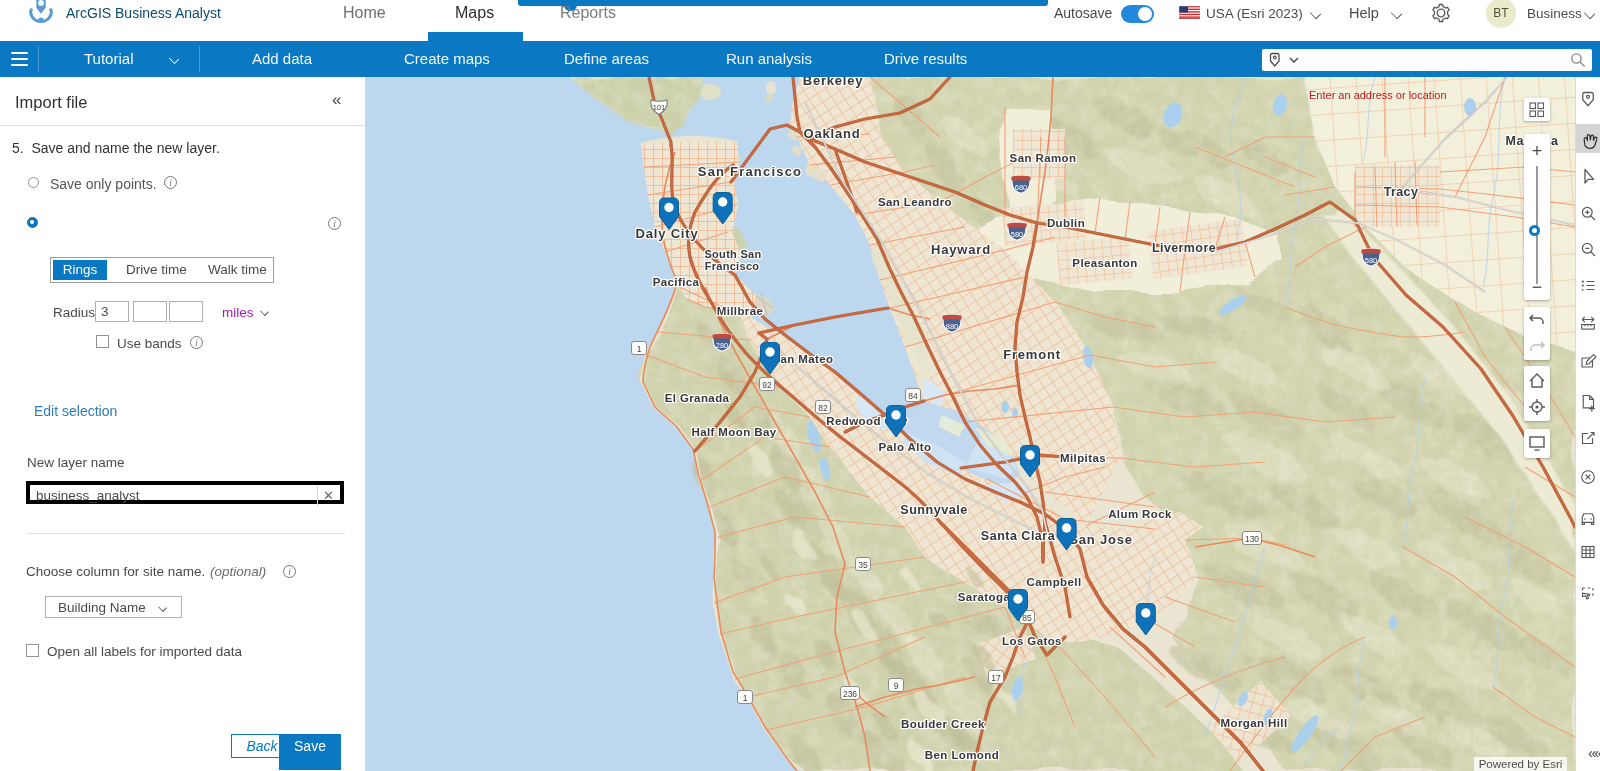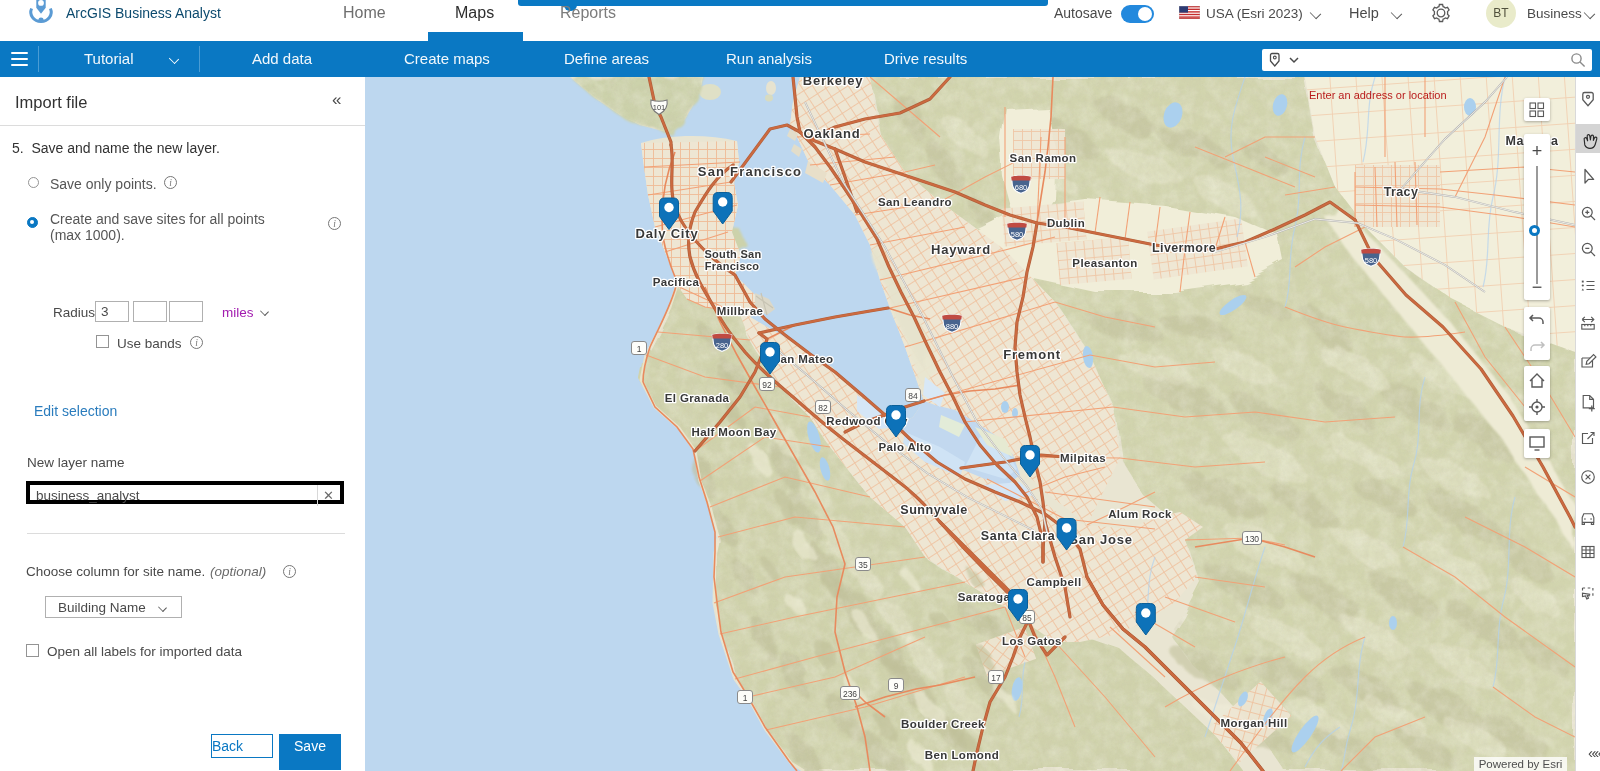--- a/index.html
+++ b/index.html
@@ -66,21 +66,21 @@
 #nln-lb { position:absolute; left:27px; top:378px; font-size:13.5px; color:#4a4a4a; }
 #nln-box { position:absolute; left:26px; top:404px; width:318px; height:23px; border:4px solid #000000; }
 #nln-box .txt { position:absolute; left:6px; top:3px; font-size:13.5px; color:#4a4a4a; }
 #nln-box .xd { position:absolute; right:22px; top:0; width:1px; height:21px; background:#d8d8d8; }
 #nln-box .x { position:absolute; right:6px; top:3px; font-size:13px; color:#6a6a6a; }
 #ccol-lb { position:absolute; left:26px; top:487px; font-size:13.5px; color:#4a4a4a; }
 #ccol-opt { position:absolute; left:210px; top:487px; font-size:13.5px; font-style:italic; color:#6a6a6a; }
 #bn-box { position:absolute; left:45px; top:519px; width:137px; height:22px; border:1px solid #b0b0b0; }
 #bn-box .txt { position:absolute; left:12px; top:3px; font-size:13.5px; color:#4a4a4a; }
 #oal-lb { position:absolute; left:47px; top:567px; font-size:13.5px; color:#4a4a4a; }
-#btn-back { position:absolute; left:211px; top:657px; width:62px; height:24px; border:1px solid #0a78c3; color:#0a78c3; font-size:14px; text-align:left; line-height:22px; background:#fff; }
+#btn-back { position:absolute; left:231px; top:657px; width:62px; height:24px; border:1px solid #0a78c3; color:#0a78c3; font-size:14px; text-align:center; line-height:22px; background:#fff;font-style:italic; }
 #btn-save { position:absolute; left:279px; top:657px; width:62px; height:36px; background:#0a78c3; color:#fff; font-size:14px; text-align:center; line-height:24px; }
 
 
 #map { position:absolute; left:365px; top:77px; width:1210px; height:694px; background:#bdd7ef; overflow:hidden; }
 
 
 .fbox { position:absolute; background:#fff; box-shadow:0 1px 3px rgba(0,0,0,0.3); border-radius:2px; }
 #fb-basemap { left:1524px; top:98px; width:26px; height:23px; }
 #fb-zoom { left:1524px; top:134px; width:26px; height:166px; }
 #fb-undo { left:1524px; top:307px; width:26px; height:53px; }
@@ -702,22 +702,26 @@
 
   <div id="panel">
     <div id="p-title">Import file</div>
     <div id="p-collapse">«</div>
     <div class="pdiv" style="left:0;top:48px;width:365px"></div>
     <div id="p-step">5.&nbsp; Save and name the new layer.</div>
     <div class="radio" style="left:28px;top:100px"></div>
     <div class="plabel" style="left:50px;top:99px">Save only points.</div>
     <div class="info" style="left:164px;top:99px">i</div>
     <div class="radio sel" style="left:27px;top:140px"></div>
-    <div class="plabel" style="left:50px;top:134px">Create and save sites for all points<br>(max 1000).</div>
     <div class="info" style="left:328px;top:140px">i</div>
+    <div id="tabs">
+      <div id="tab-rings">Rings</div>
+      <div id="tab-drive">Drive time</div>
+      <div id="tab-walk">Walk time</div>
+    </div>
     <div id="radius-lb">Radius</div>
     <div class="rinput" style="left:95px">3</div>
     <div class="rinput" style="left:133px"></div>
     <div class="rinput" style="left:169px"></div>
     <div id="miles-lb">miles</div>
     <div class="chevd" style="left:261px;top:231px"></div>
     <div class="cbox" style="left:96px;top:258px"></div>
     <div id="useb-lb">Use bands</div>
     <div class="info" style="left:190px;top:259px">i</div>
     <div id="edit-sel">Edit selection</div>

